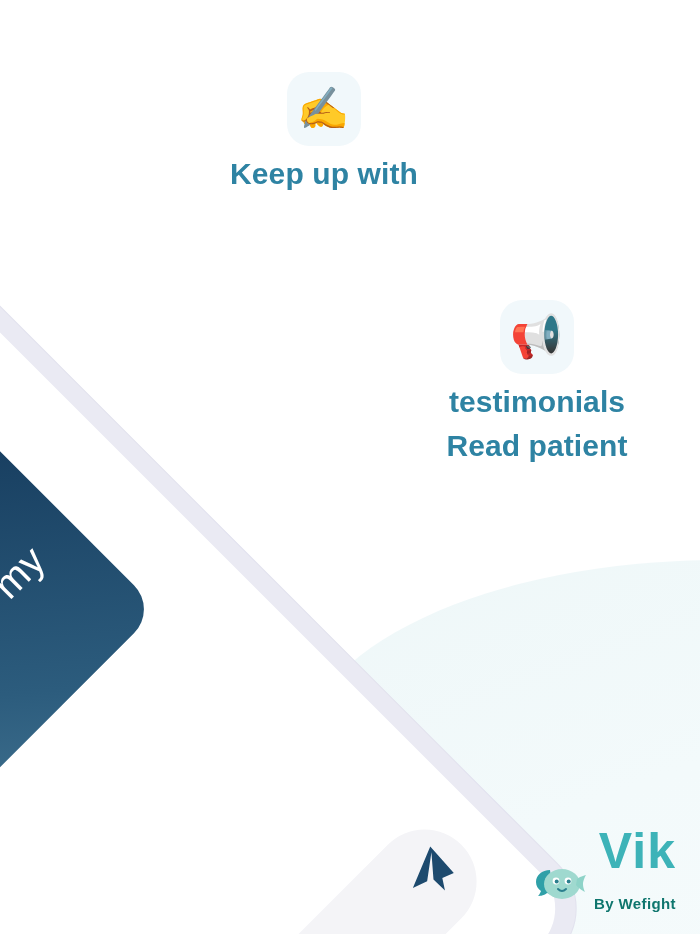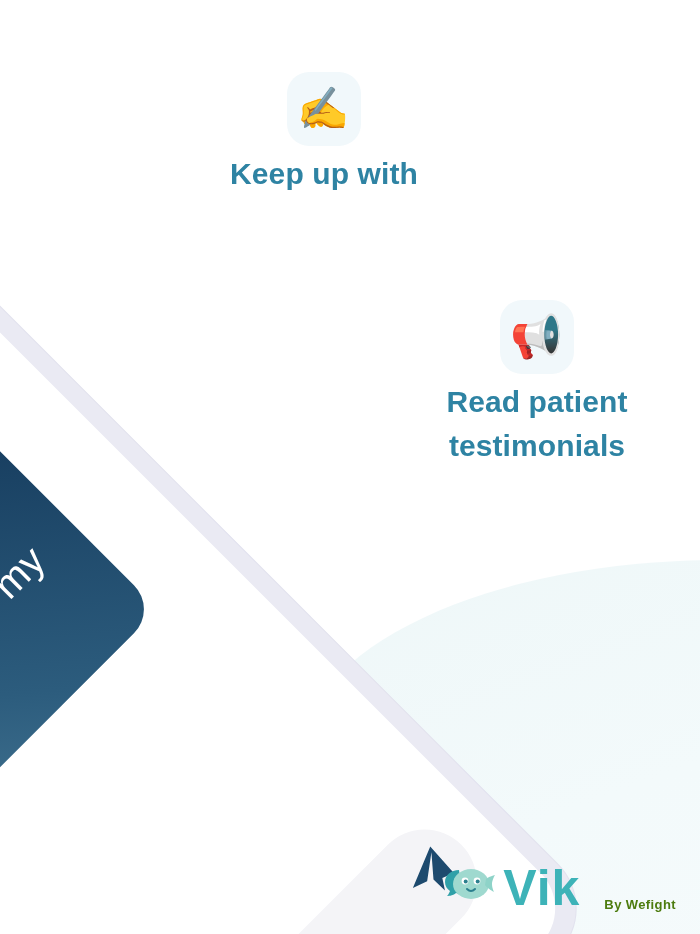--- a/index.html
+++ b/index.html
@@ -132,34 +132,34 @@
 
   
   .brand {
     position: absolute;
     right: 24px;
     bottom: 22px;
     display: flex;
     align-items: flex-end;
   }
   .brand-mark { width: 58px; height: 48px; margin-right: 4px; margin-bottom: 6px; }
-  .brand-text { display: flex; flex-direction: row; align-items: flex-end; gap: 24px; }
+  .brand-text { display: flex; flex-direction: column; align-items: flex-end; }
   .brand-name {
     color: #3db3b8;
     font-size: 50px;
     font-weight: 700;
     line-height: 0.95;
     letter-spacing: 1px;
   }
   .brand-sub {
-    color: #4d7c0f;
-    font-size: 13px;
+    color: #0f766e;
+    font-size: 15px;
     font-weight: 700;
     letter-spacing: 0.4px;
-    margin-top: 3px;
+    margin-top: 20px;
   }
 </style>
 </head>
 <body>
 
 <div id="screen">
 
   <div class="mint-curve"></div>
 
   <div class="phone-wrap">
@@ -183,22 +183,22 @@
     </div>
   </div>
 
   <div class="feature feature-symptoms">
     <div class="emoji-plate">✍️</div>
     <div class="ftitle">Keep up with</div>
   </div>
 
   <div class="feature feature-testimonials">
     <div class="emoji-plate">📢</div>
+    <div class="ftitle">testimonials</div>
     <div class="ftitle">Read patient</div>
-    <div class="ftitle">testimonials</div>
   </div>
 
   <div class="brand">
     <svg class="brand-mark" viewBox="0 0 58 48">
       <path d="M18 12c-8 0-14 5-14 12 0 4 2 7 5 9-1 3-3 5-3 5s6 0 9-3c2 1 4 1 6 1z" fill="#2fa0a8"></path>
       <ellipse cx="30" cy="26" rx="18" ry="15" fill="#9fd9cf"></ellipse>
       <path d="M45 21c4-3 9-4 9-4s-3 5-3 9 2 8 2 8-6-3-9-7z" fill="#8ed3c8"></path>
       <circle cx="24" cy="23" r="3.4" fill="#ffffff"></circle>
       <circle cx="36" cy="23" r="3.4" fill="#ffffff"></circle>
       <circle cx="24.7" cy="23.5" r="2" fill="#2b7f8e"></circle>

